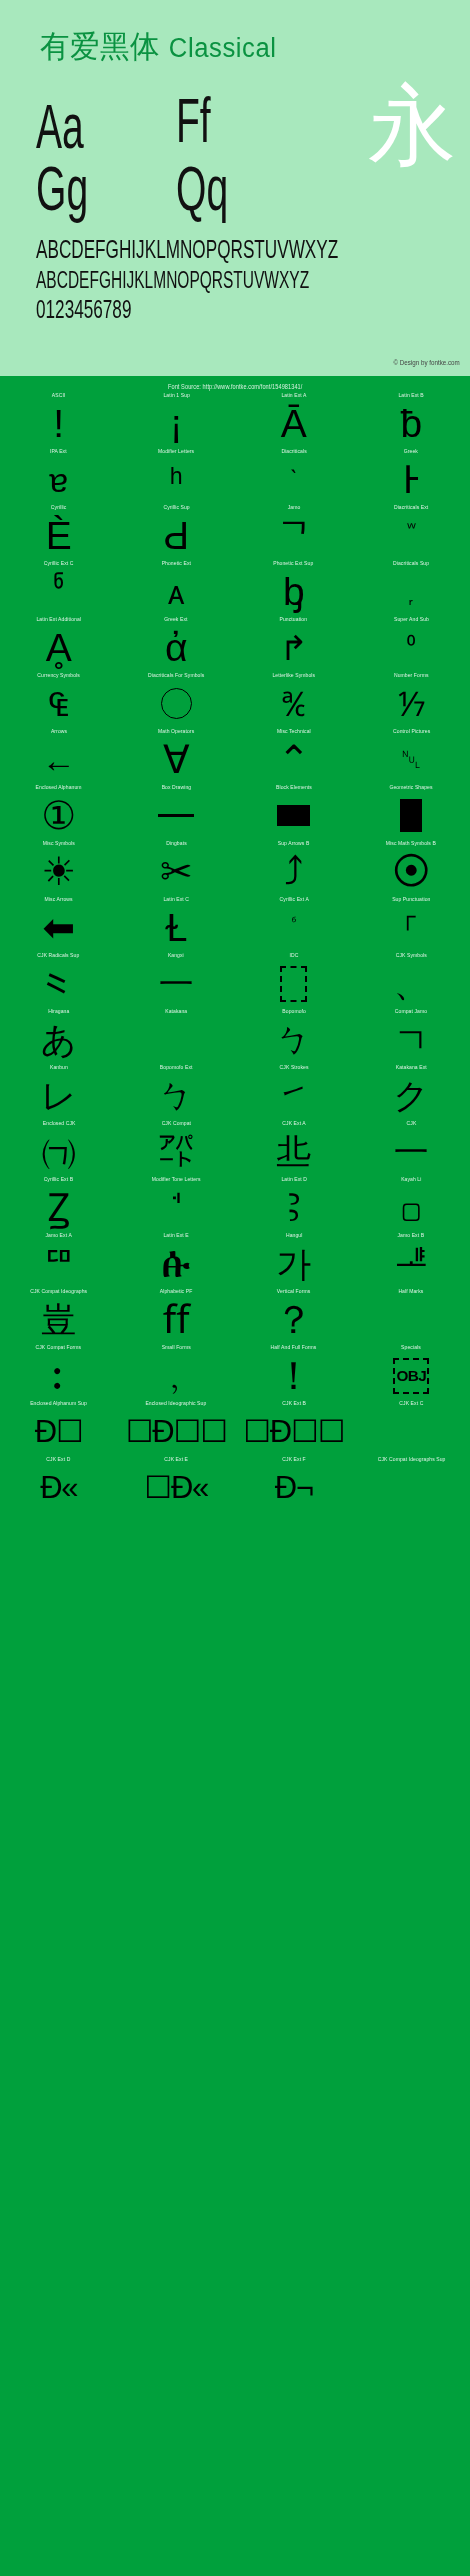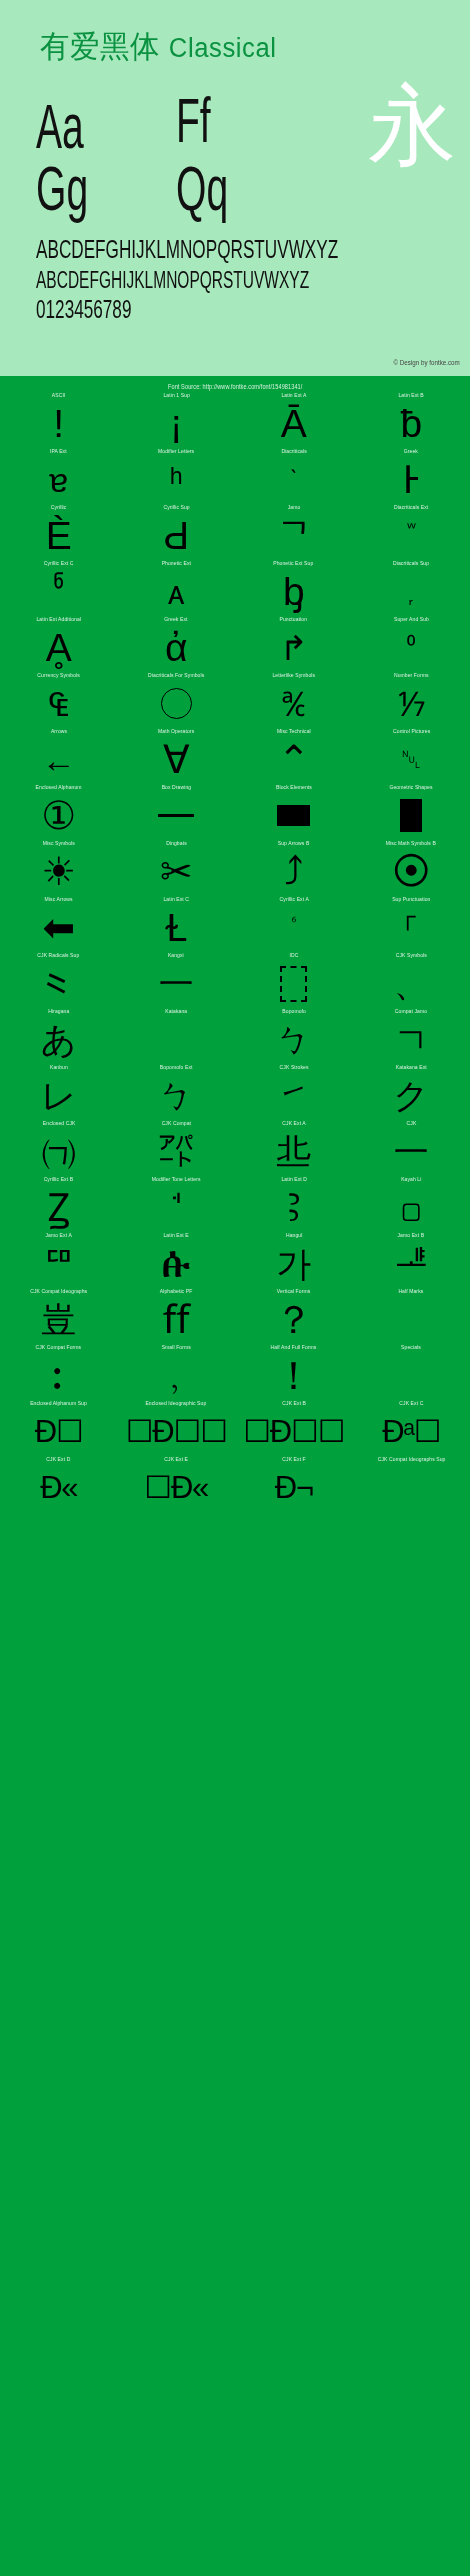--- a/index.html
+++ b/index.html
@@ -514,38 +514,40 @@
       <div class="block-cell">
         <div class="block-label">Small Forms</div>
         <div class="block-glyph tall">﹐</div>
       </div>
       <div class="block-cell">
         <div class="block-label">Half And Full Forms</div>
         <div class="block-glyph tall">！</div>
       </div>
       <div class="block-cell">
         <div class="block-label">Specials</div>
+        <div class="block-glyph ">
+          <div class="dash-box-obj">OBJ</div>
+        </div>
       </div>
     </div>
     <div class="grid-row">
       <div class="block-cell">
         <div class="block-label">Enclosed Alphanum Sup</div>
         <div class="block-glyph wide">Ð☐</div>
       </div>
       <div class="block-cell">
         <div class="block-label">Enclosed Ideographic Sup</div>
         <div class="block-glyph wide">☐Ð☐☐</div>
       </div>
       <div class="block-cell">
         <div class="block-label">CJK Ext B</div>
         <div class="block-glyph wide">☐Ð☐☐</div>
       </div>
       <div class="block-cell">
         <div class="block-label">CJK Ext C</div>
-        <div class="block-glyph wide">Ðᵃ☐</div>
       </div>
     </div>
     <div class="grid-row">
       <div class="block-cell">
         <div class="block-label">CJK Ext D</div>
         <div class="block-glyph wide">Ð«</div>
       </div>
       <div class="block-cell">
         <div class="block-label">CJK Ext E</div>
         <div class="block-glyph wide">☐Ð«</div>

